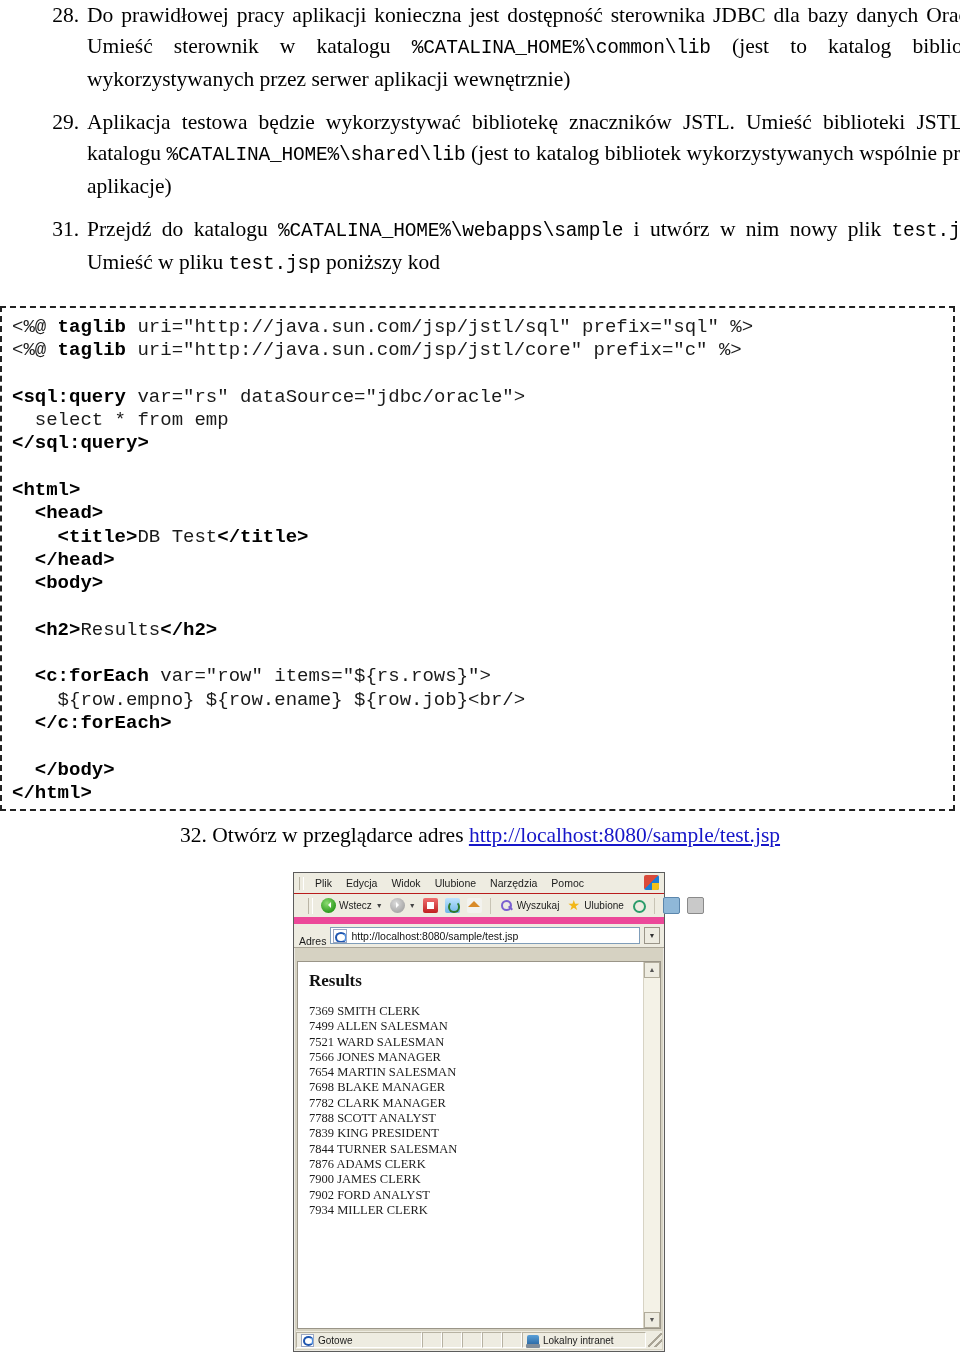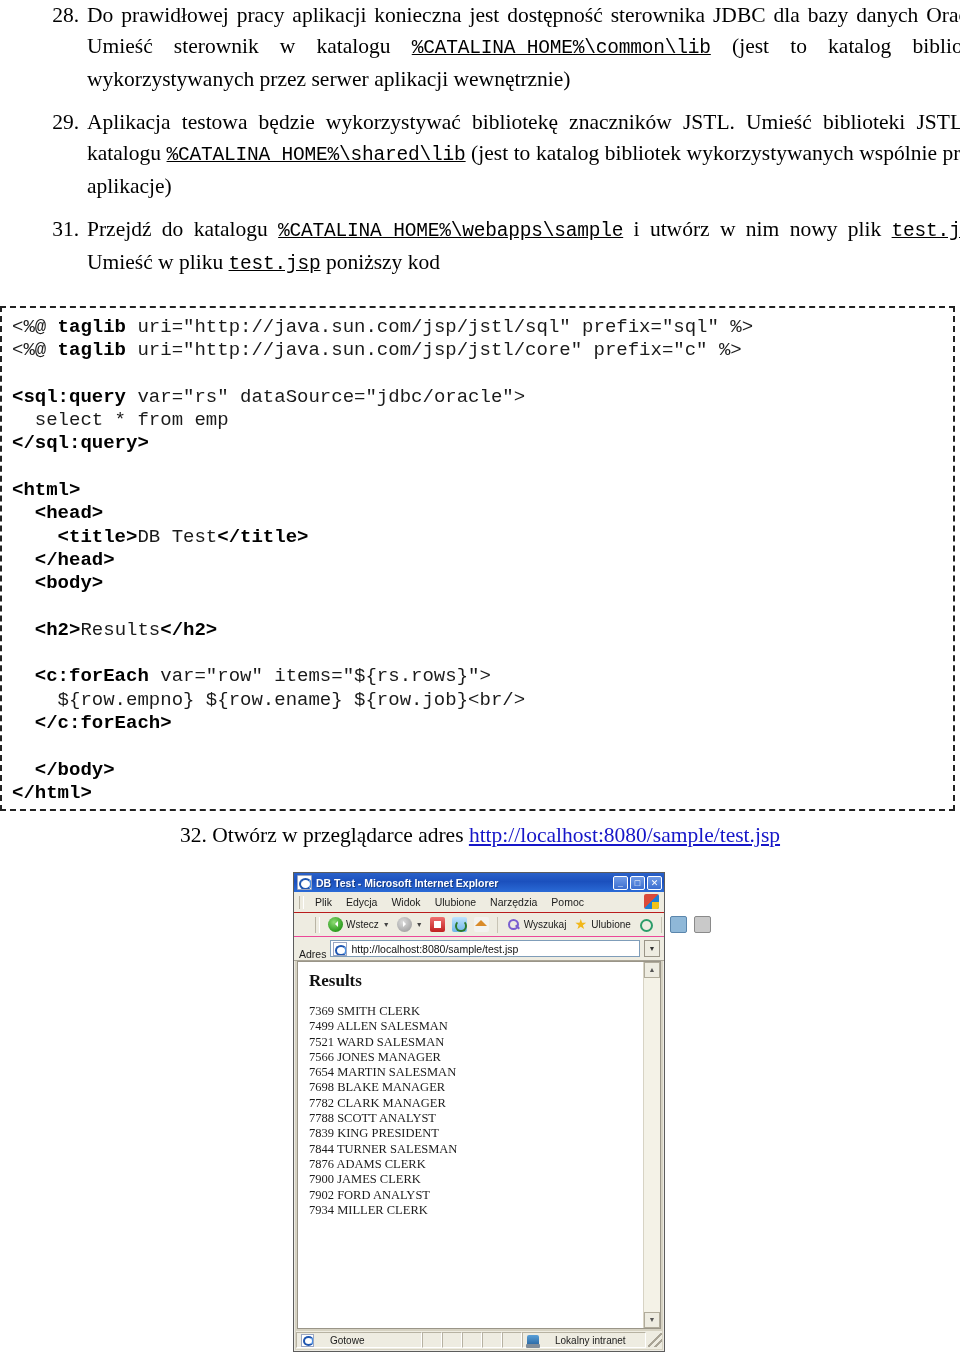--- a/index.html
+++ b/index.html
@@ -44,21 +44,20 @@
     flex: 1;
     padding-right: 14px;
     text-align: justify;
     text-justify: inter-word;
   }
   .item .body.nojust { text-align: left; }
   code, .mono {
     font-family: "Liberation Mono", "DejaVu Sans Mono", monospace;
     font-size: 19.5px;
     letter-spacing: -0.2px;
-    text-decoration: underline;
   }
 
   
   .codebox {
     position: absolute;
     left: 0;
     top: 306px;
     width: 955px;
     height: 505px;
     box-sizing: border-box;
@@ -185,24 +184,24 @@
     overflow: hidden;
   }
   .ie-flag::after{
     content:"";
     position:absolute; right:0; bottom:0;
     width:7px;height:7px;background:#f2c218;
   }
   .ie-toolbar {
     height: 23px;
     background: #eeece1;
-    border-bottom: 1px solid #ec4899;
-    display: flex;
-    align-items: center;
-    padding-left: 21px;
+    border-bottom: 7px solid #ec4899;
+    display: flex;
+    align-items: center;
+    padding-left: 14px;
     gap: 3px;
   }
   .grip {
     width: 3px; height: 16px;
     border-left: 1px solid #b9b4a4;
     border-right: 1px solid #ffffff;
     margin-right: 3px;
     flex: 0 0 auto;
   }
   .tb-btn {
@@ -349,21 +348,21 @@
     color: #1b1b1b;
   }
   .sb-cell {
     height: 16px;
     border: 1px solid;
     border-color: #b7b2a2 #ffffff #ffffff #b7b2a2;
     display: flex;
     align-items: center;
     padding: 0 4px;
     box-sizing: border-box;
-    gap: 16px;
+    gap: 4px;
     white-space: nowrap;
   }
   .sb-main { flex: 0 0 126px; }
   .sb-small { flex: 0 0 20px; }
   .sb-zone { flex: 1 1 auto; }
   .sb-ico-ie {
     width: 11px; height: 11px; background:#ffffff; border:1px solid #9aa6c2;
     position: relative; flex:0 0 auto; overflow:hidden;
   }
   .sb-ico-ie::after{content:"";position:absolute;left:1px;top:1px;width:7px;height:6px;border-radius:50%;border:2px solid #1f56b0;border-right-color:#4b8ee0;}
@@ -425,29 +424,20 @@
 <b>&lt;/html&gt;</b></pre>
 </div>
 
 <div class="item32">
   <span>32.</span>
   <span>Otwórz w przeglądarce adres </span><a href="#">http://localhost:8080/sample/test.jsp</a>
 </div>
 
 <div class="ie-window">
 
-  <div class="ie-titlebar">
-    <span class="ie-title-icon"></span>
-    <span class="ie-title-text">DB Test - Microsoft Internet Explorer</span>
-    <span class="ie-winbtns">
-      <span class="ie-winbtn">_</span>
-      <span class="ie-winbtn">□</span>
-      <span class="ie-winbtn">✕</span>
-    </span>
-  </div>
 
   <div class="ie-menubar">
     <span class="ie-menu-item">Plik</span>
     <span class="ie-menu-item">Edycja</span>
     <span class="ie-menu-item">Widok</span>
     <span class="ie-menu-item">Ulubione</span>
     <span class="ie-menu-item">Narzędzia</span>
     <span class="ie-menu-item">Pomoc</span>
     <span class="ie-flag"></span>
   </div>

